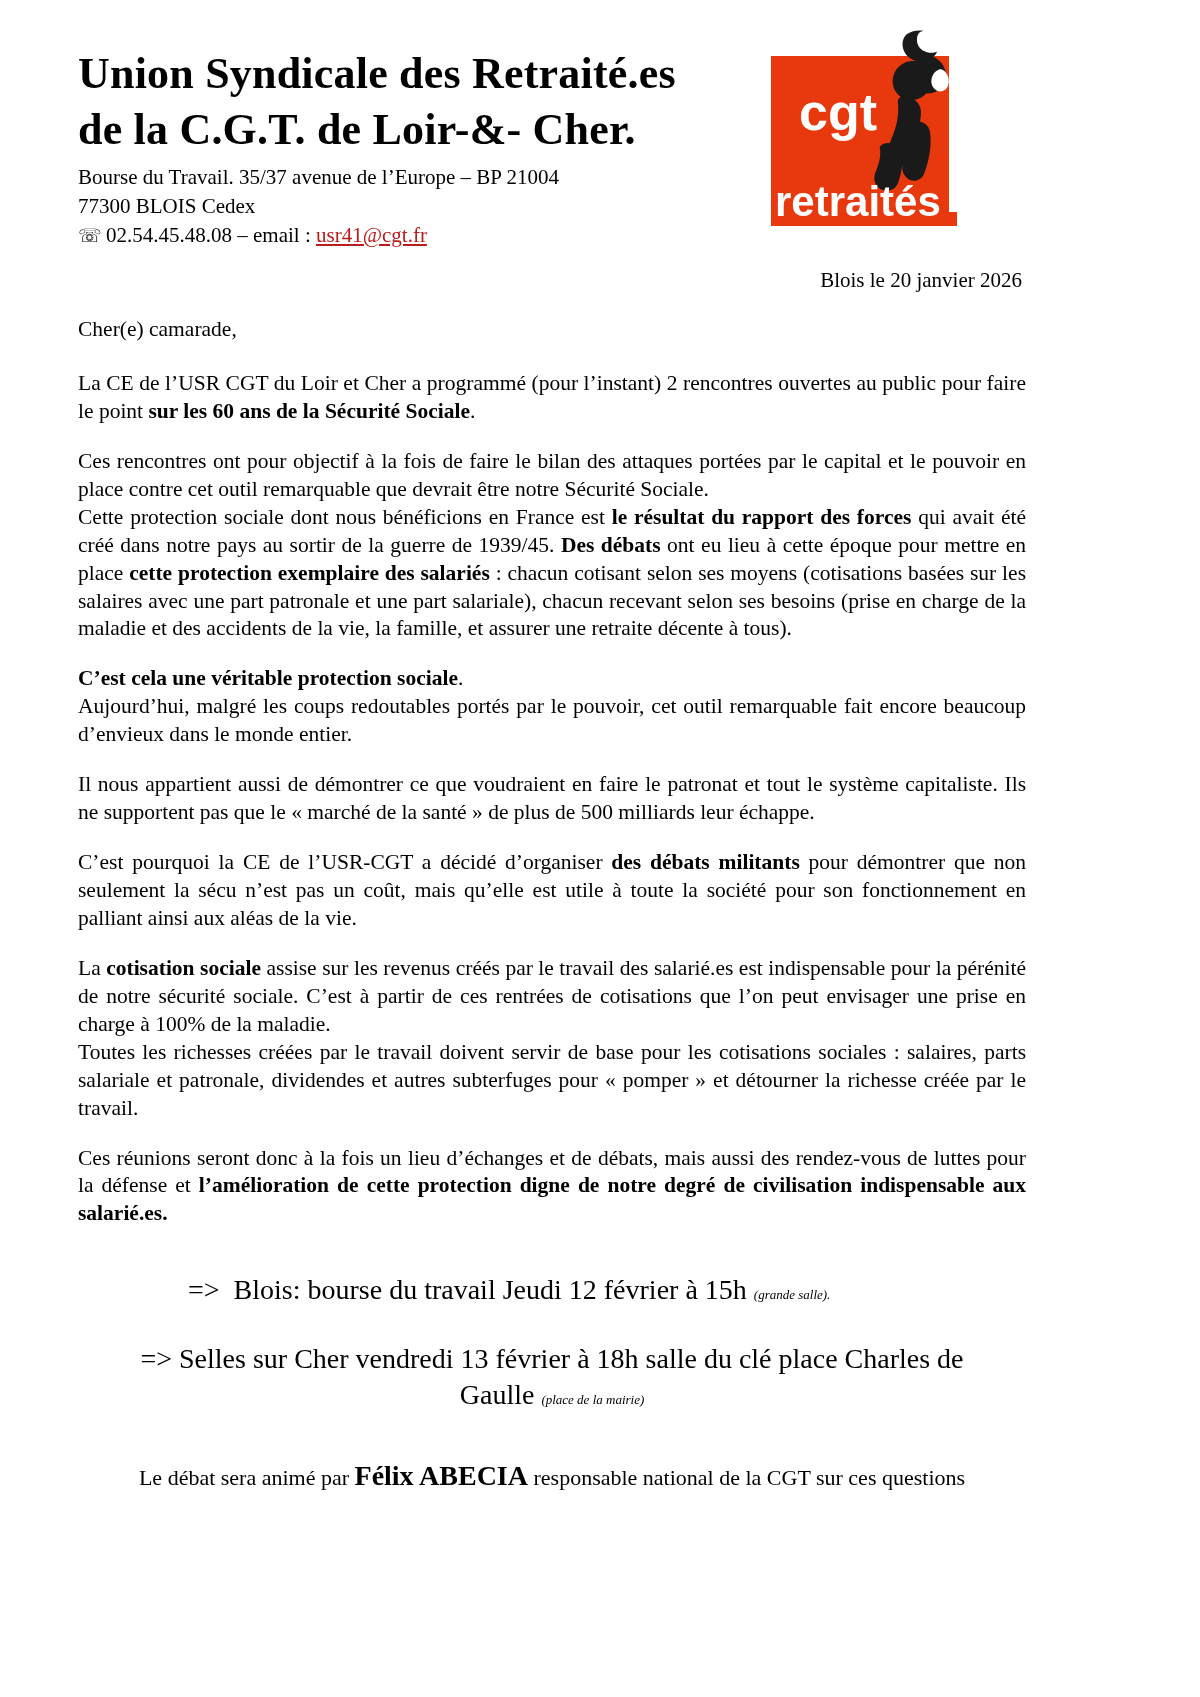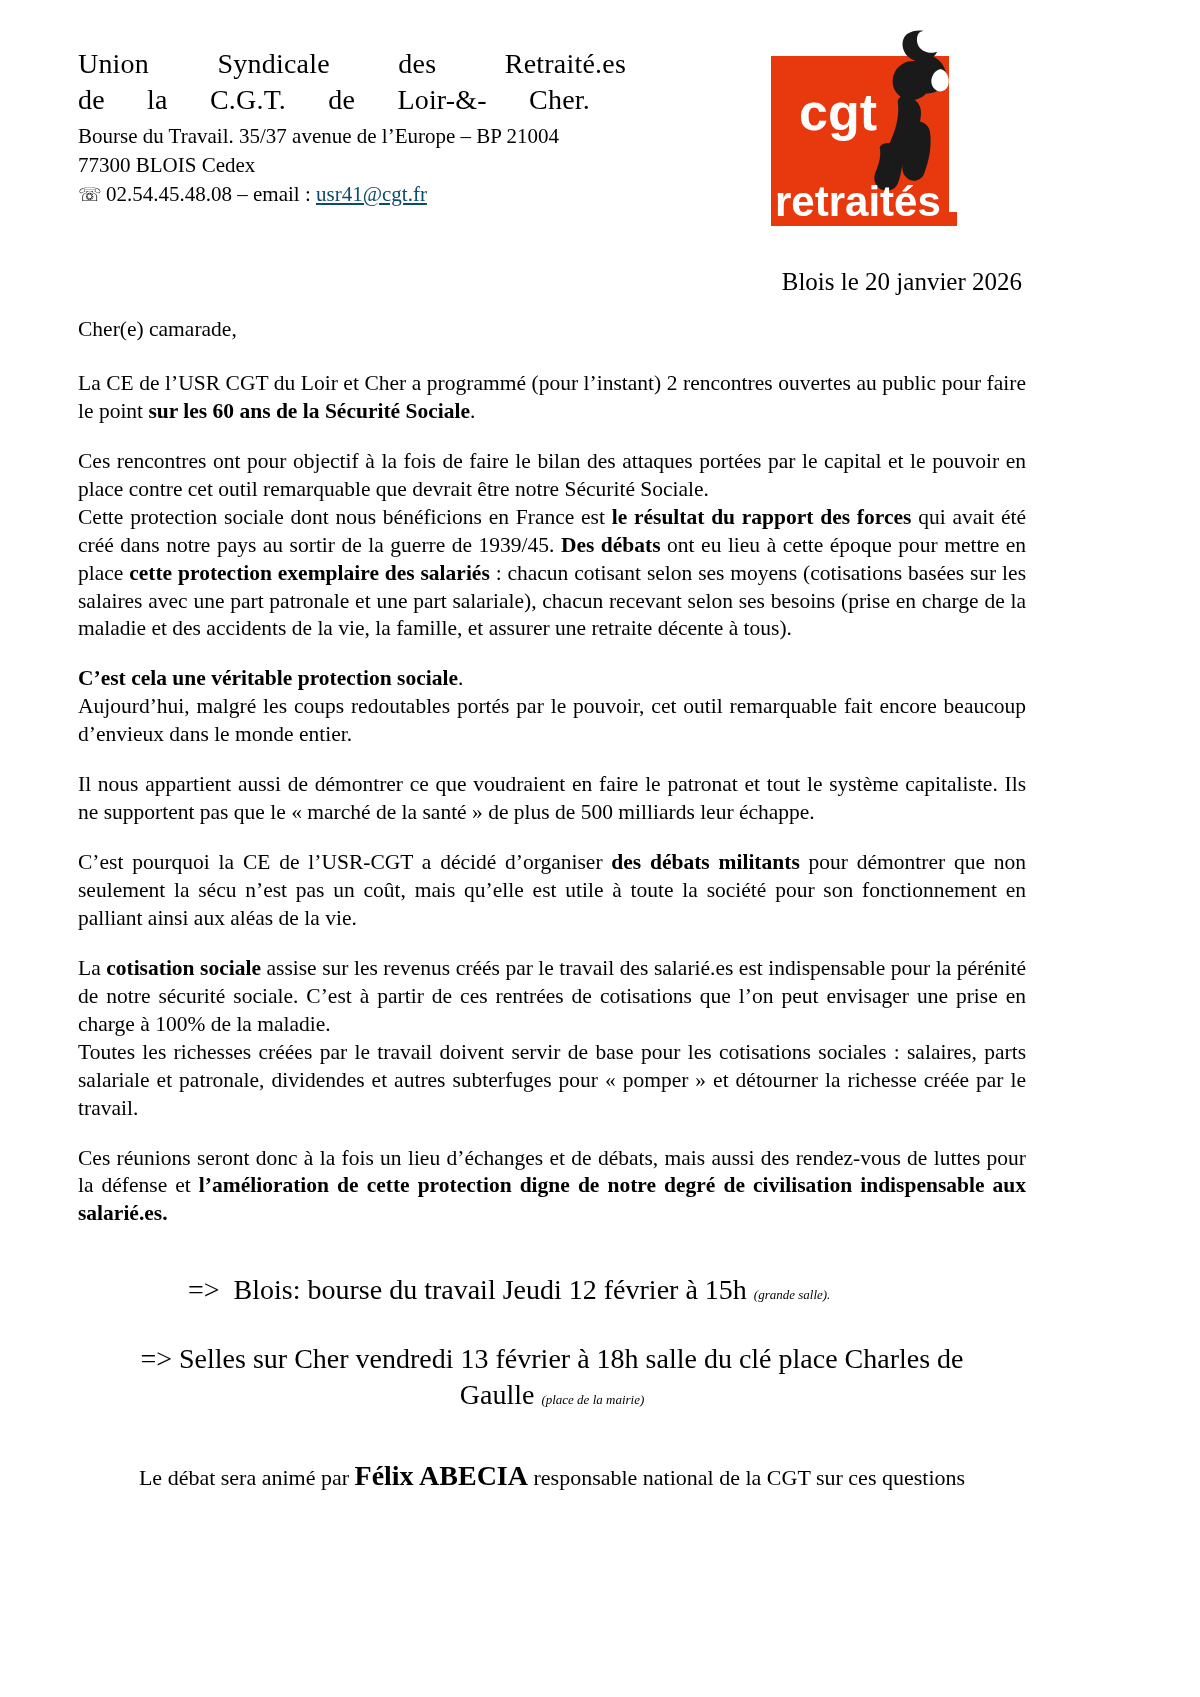--- a/index.html
+++ b/index.html
@@ -22,22 +22,22 @@
   }
 
   
   .header {
     position: absolute;
     left: 78px;
     top: 46px;
     width: 660px;
   }
   .org-title {
-    font-size: 28px;
-    font-weight: normal;
+    font-size: 44px;
+    font-weight: bold;
     line-height: 1.28;
     letter-spacing: 0.2px;
     margin: 0;
     white-space: nowrap;
   }
   .org-title .l1 {
     display: block;
     text-align: justify;
     text-align-last: justify;
     width: 548px;
@@ -52,42 +52,42 @@
     font-size: 21px;
     line-height: 1.38;
     margin-top: 4px;
   }
   .org-addr div { white-space: nowrap; }
   .phone-icon {
     font-size: 19px;
     letter-spacing: -1px;
   }
   .email-link {
-    color: #0c4a6e;
+    color: #b91c1c;
     text-decoration: underline;
   }
 
   
   .logo-wrap {
     position: absolute;
     left: 757px;
     top: 26px;
     width: 212px;
     height: 205px;
   }
   .logo-svg { display: block; }
 
   
   .date-line {
     position: absolute;
     left: 0;
     top: 268px;
     width: 1022px;
     text-align: right;
-    font-size: 25px;
+    font-size: 21px;
   }
 
   
   .body-block {
     position: absolute;
     left: 78px;
     top: 316px;
     width: 948px;
     font-size: 21.5px;
     line-height: 1.30;

